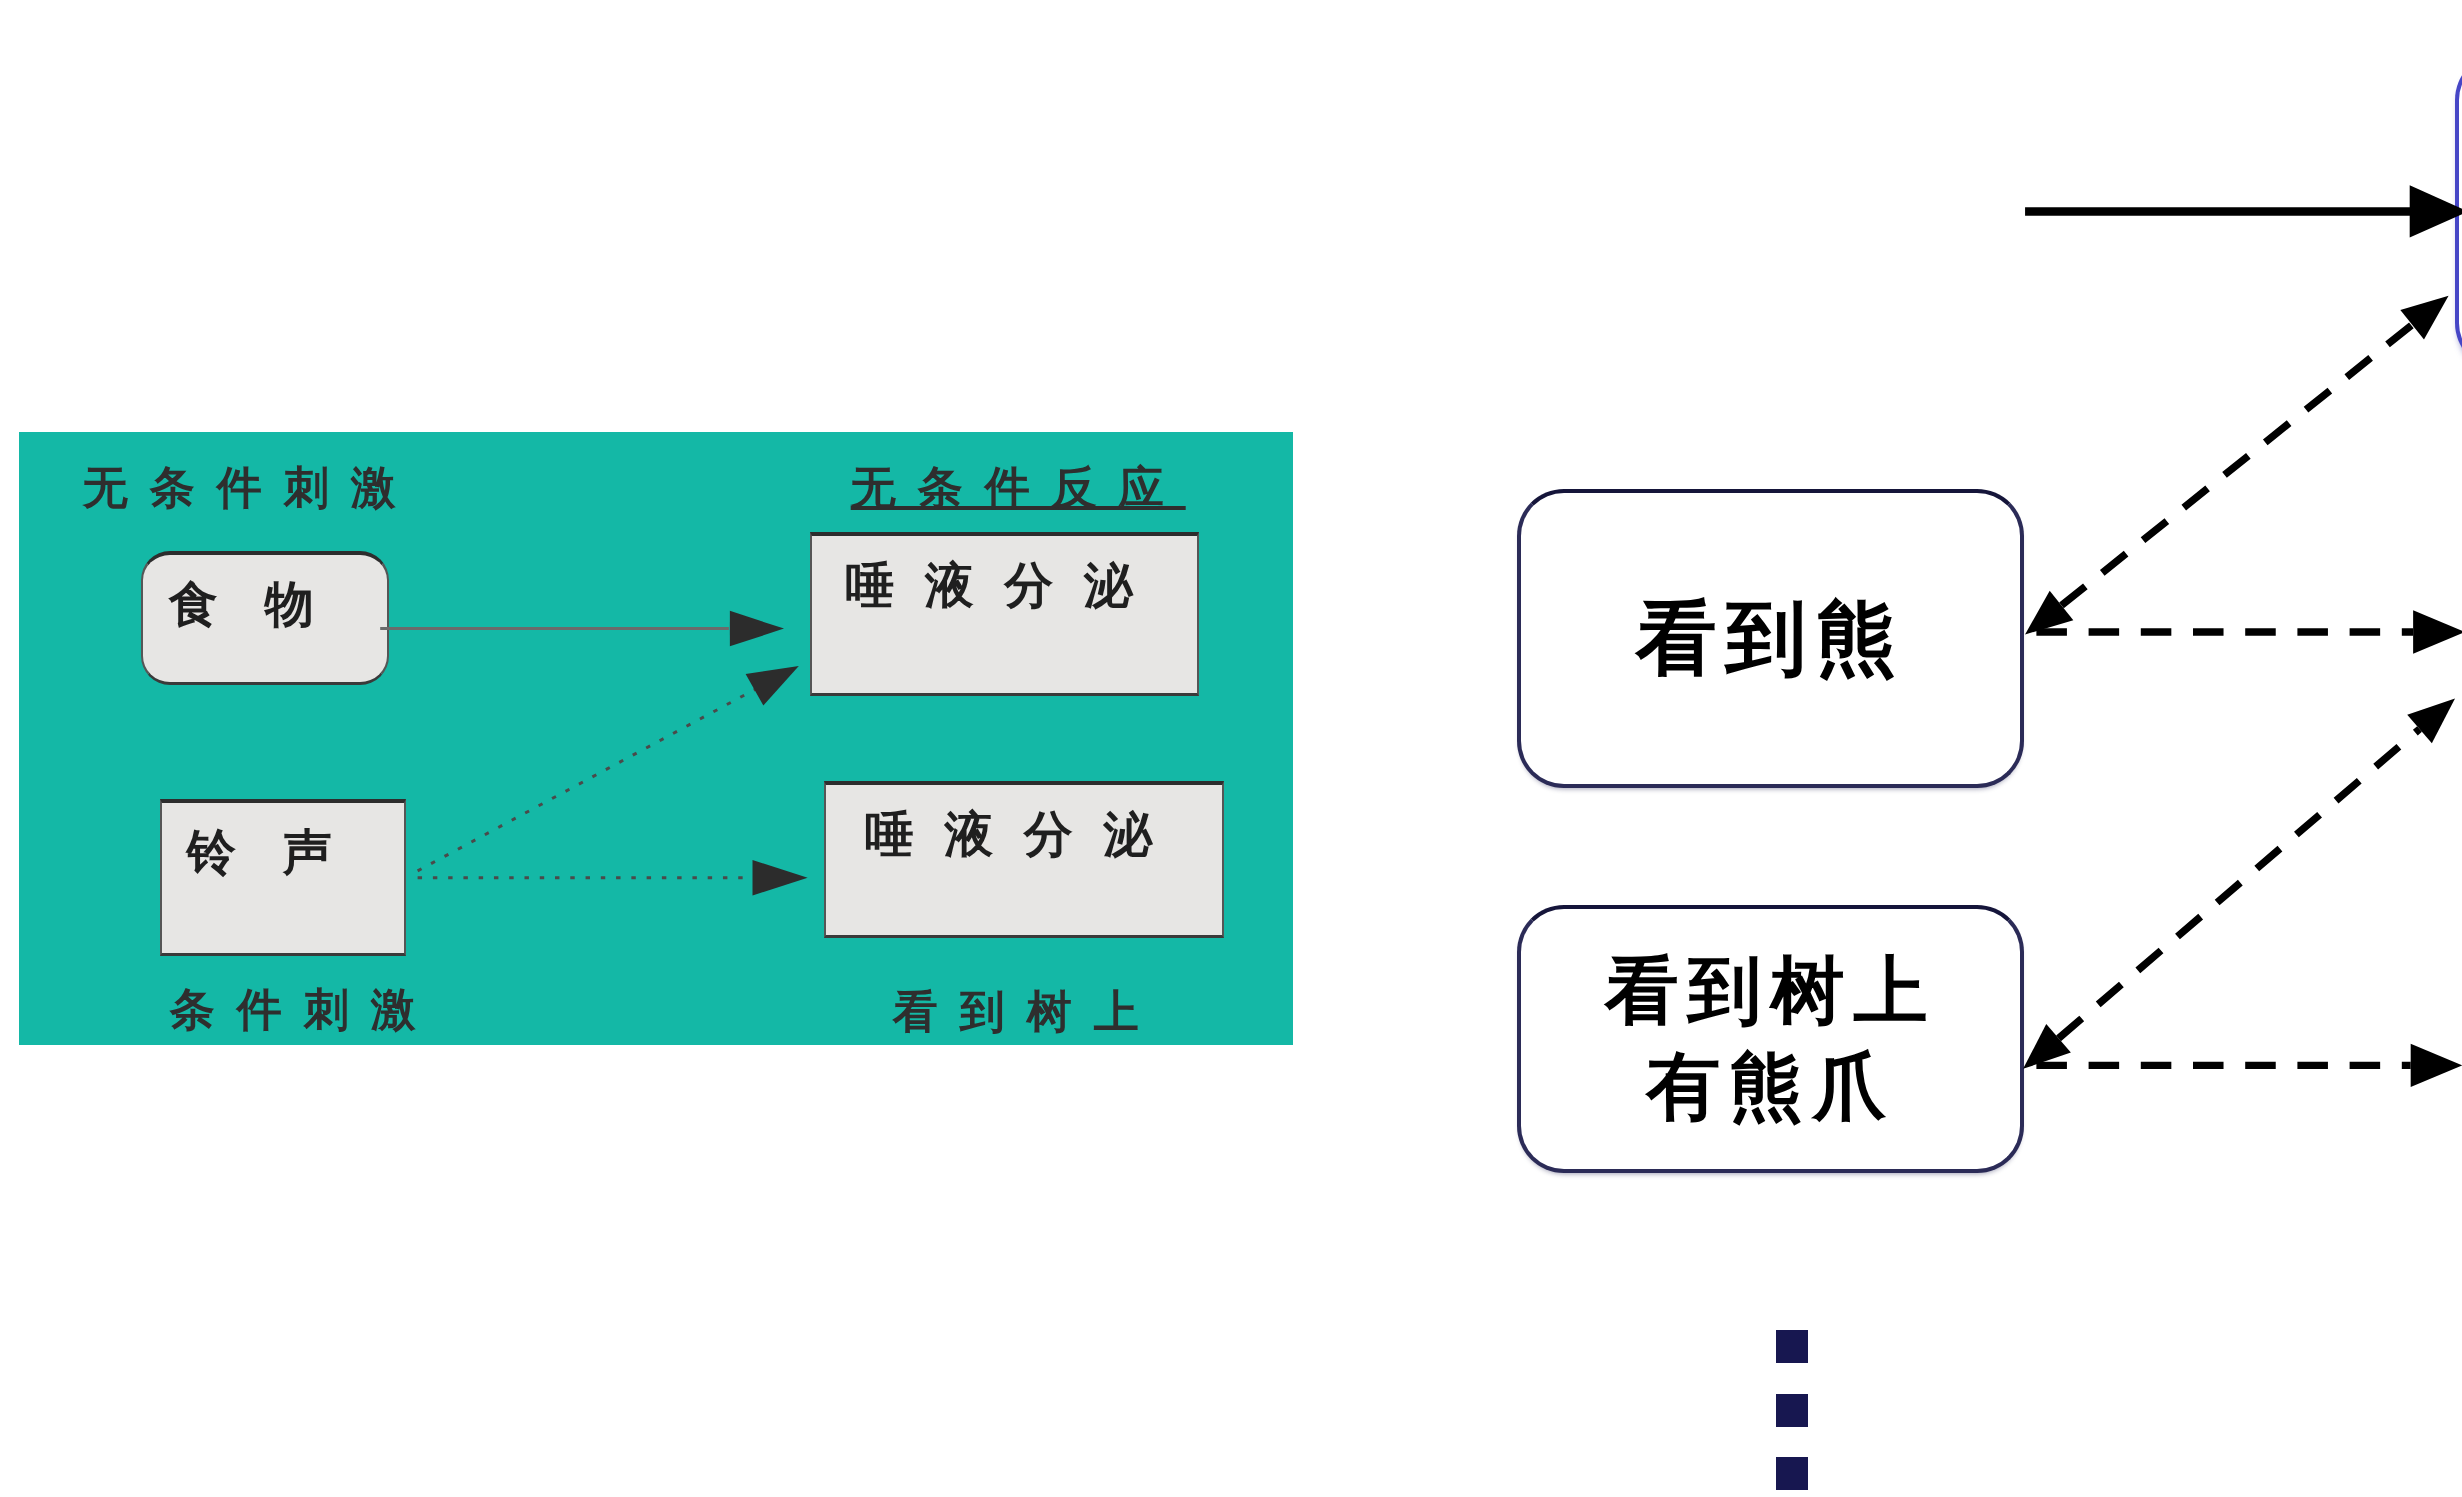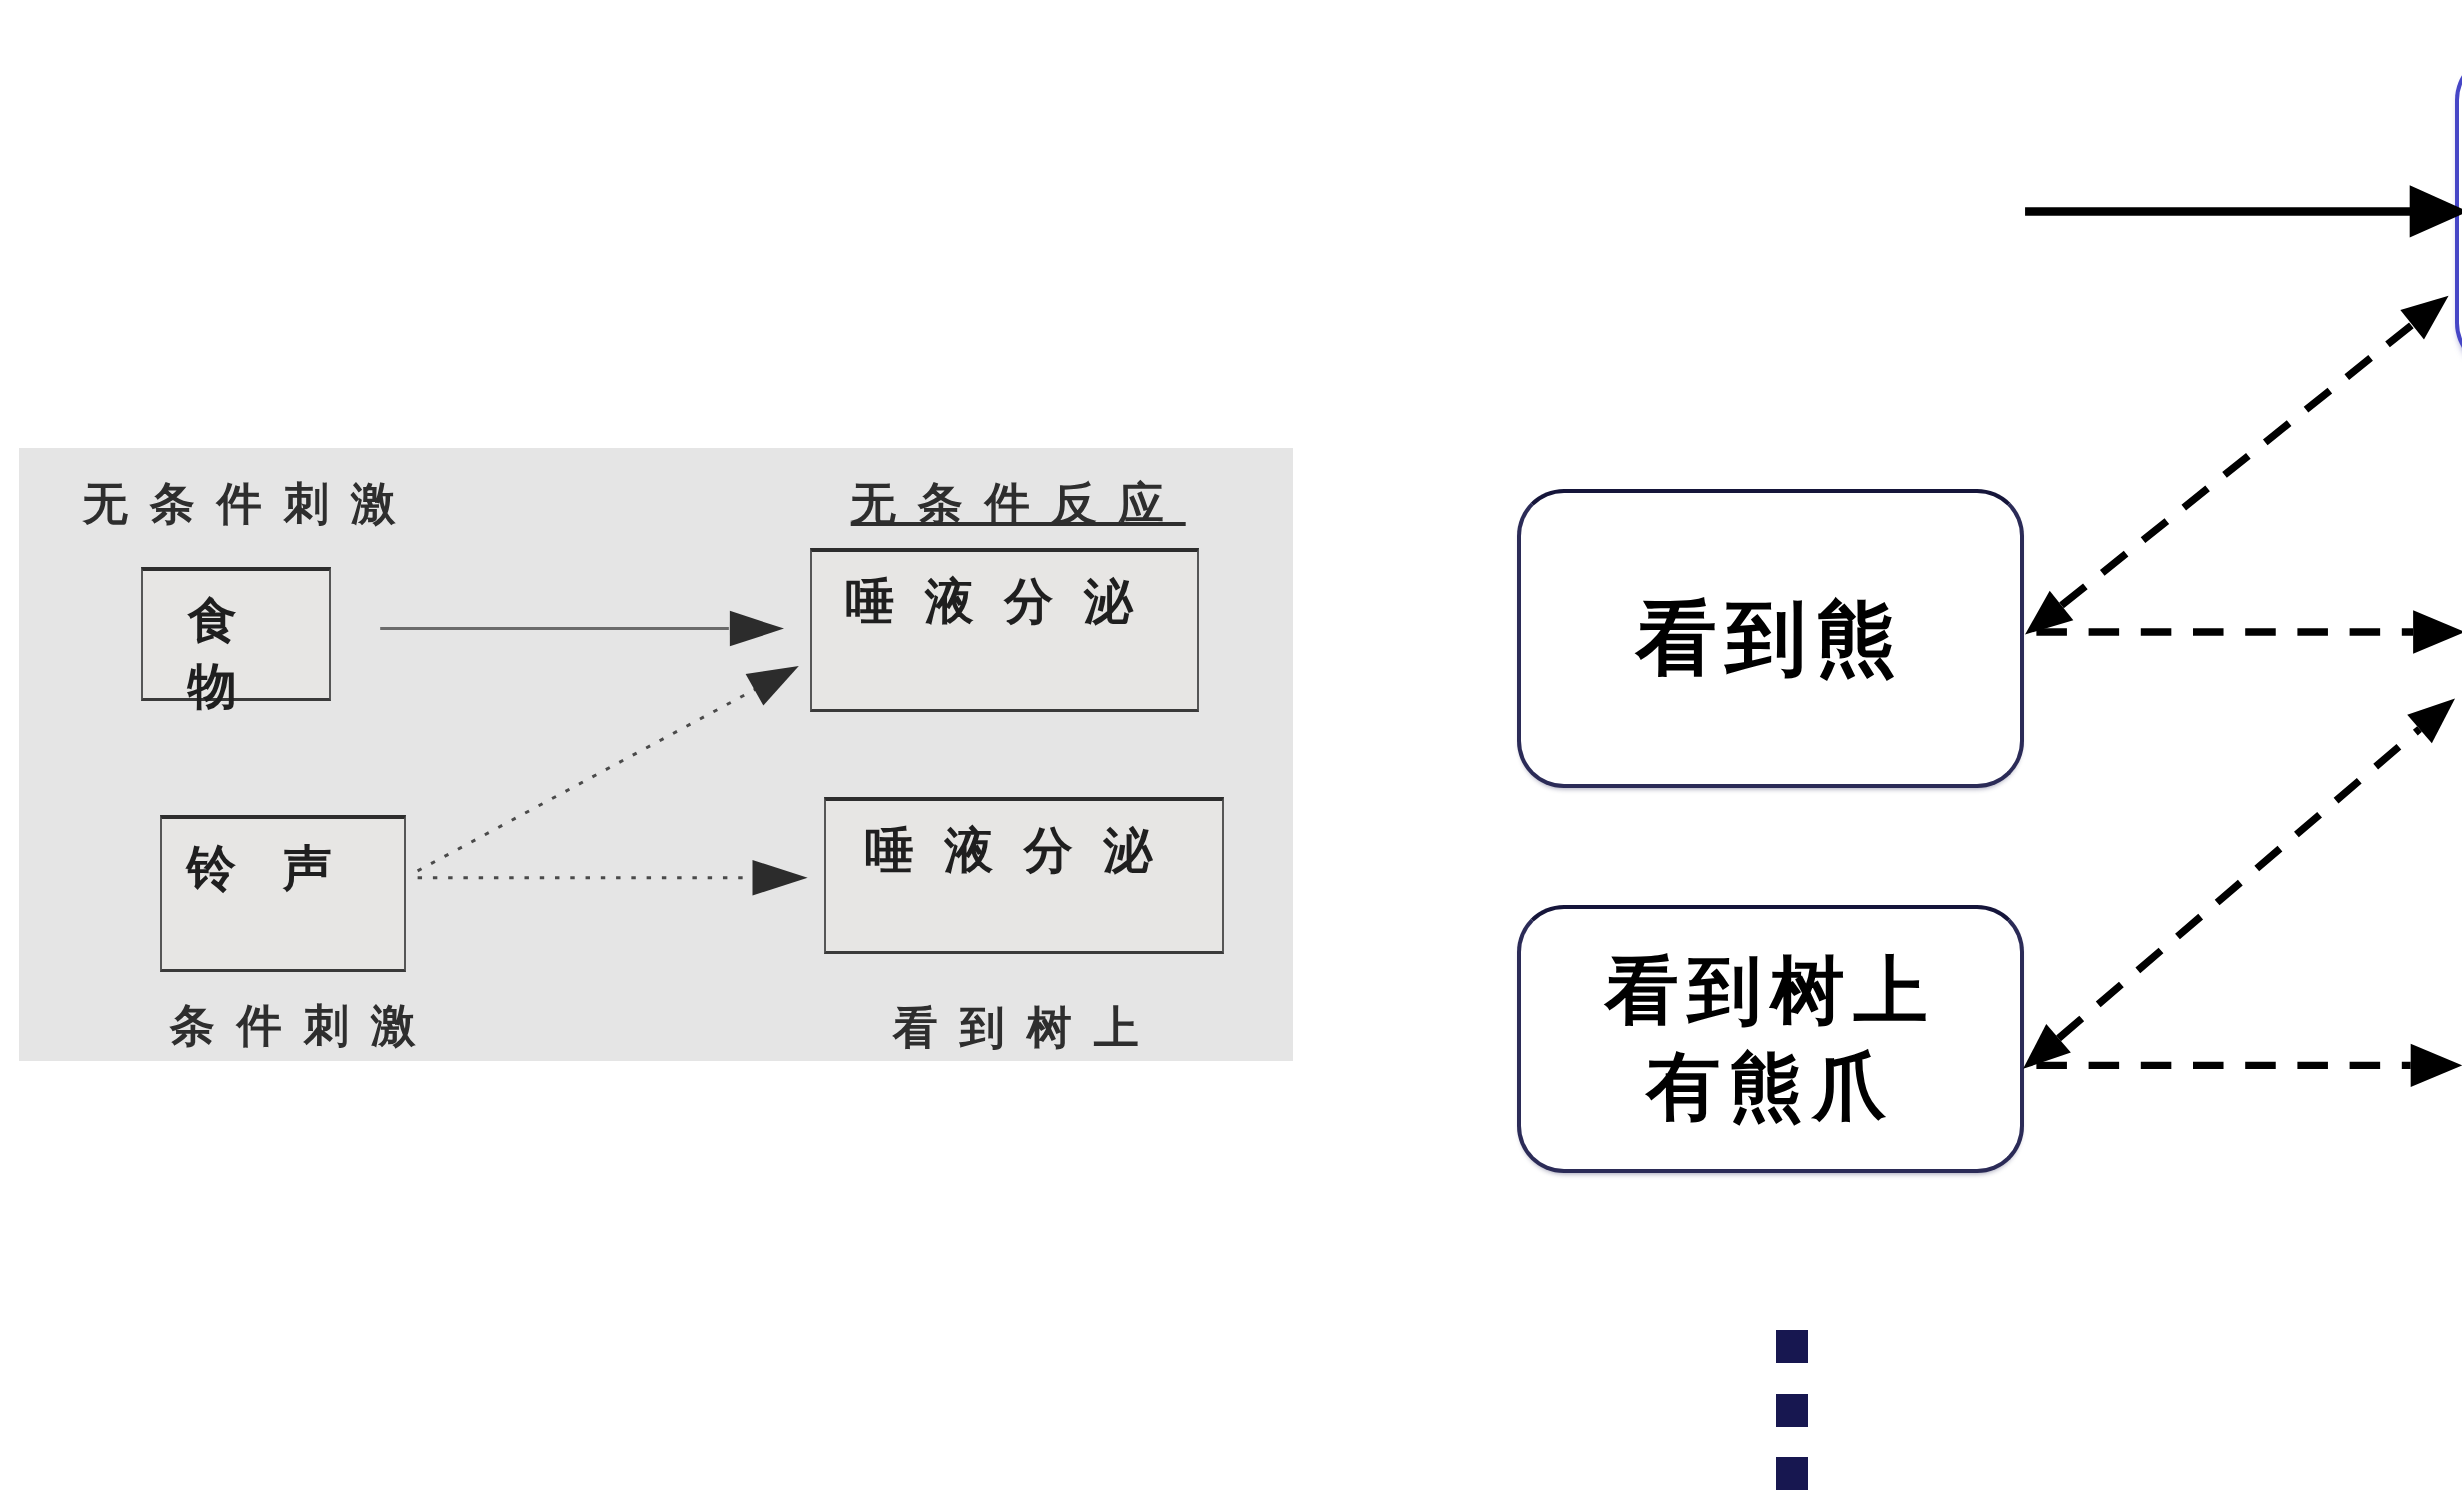--- a/index.html
+++ b/index.html
@@ -7,23 +7,23 @@
     position: relative;
     width: 3306px;
     height: 1498px;
     background: #ffffff;
     font-family: "Liberation Sans", "DejaVu Sans", sans-serif;
     overflow: hidden;
   }
   
   #left-panel {
     position: absolute;
-    left: 18.7px; top: 448px;
+    left: 18.7px; top: 432px;
     width: 1274px; height: 613px;
-    background: #e5e5e5;
+    background: #14b8a6;
   }
   .panel-label {
     position: absolute;
     font-size: 45px;
     letter-spacing: 22px;
     color: #2e2e2e;
     font-weight: 600;
     white-space: nowrap;
   }
   .panel-box {
@@ -93,21 +93,21 @@
 </style>
 </head>
 <body>
 
 <div id="canvas">
 
   <section id="left-panel">
     <div class="panel-label" style="left:64px; top:25.6px;">无条件刺激</div>
     <div class="panel-label" style="left:832px; top:25.6px;text-decoration:underline;">无条件反应</div>
 
-    <div class="panel-box" style="left:122px; top:119px; width:190px; height:134px;">
+    <div class="panel-box" style="left:122px; top:119px; width:248px; height:134px;border-radius:29px;">
       <span class="panel-box-text ls-xwide">食物</span>
     </div>
 
     <div class="panel-box" style="left:791px; top:100px; width:389px; height:164px;">
       <span class="panel-box-text ls-wide">唾液分泌</span>
     </div>
 
     <div class="panel-box" style="left:141px; top:367px; width:246px; height:157px;">
       <span class="panel-box-text ls-xwide">铃声</span>
     </div>

